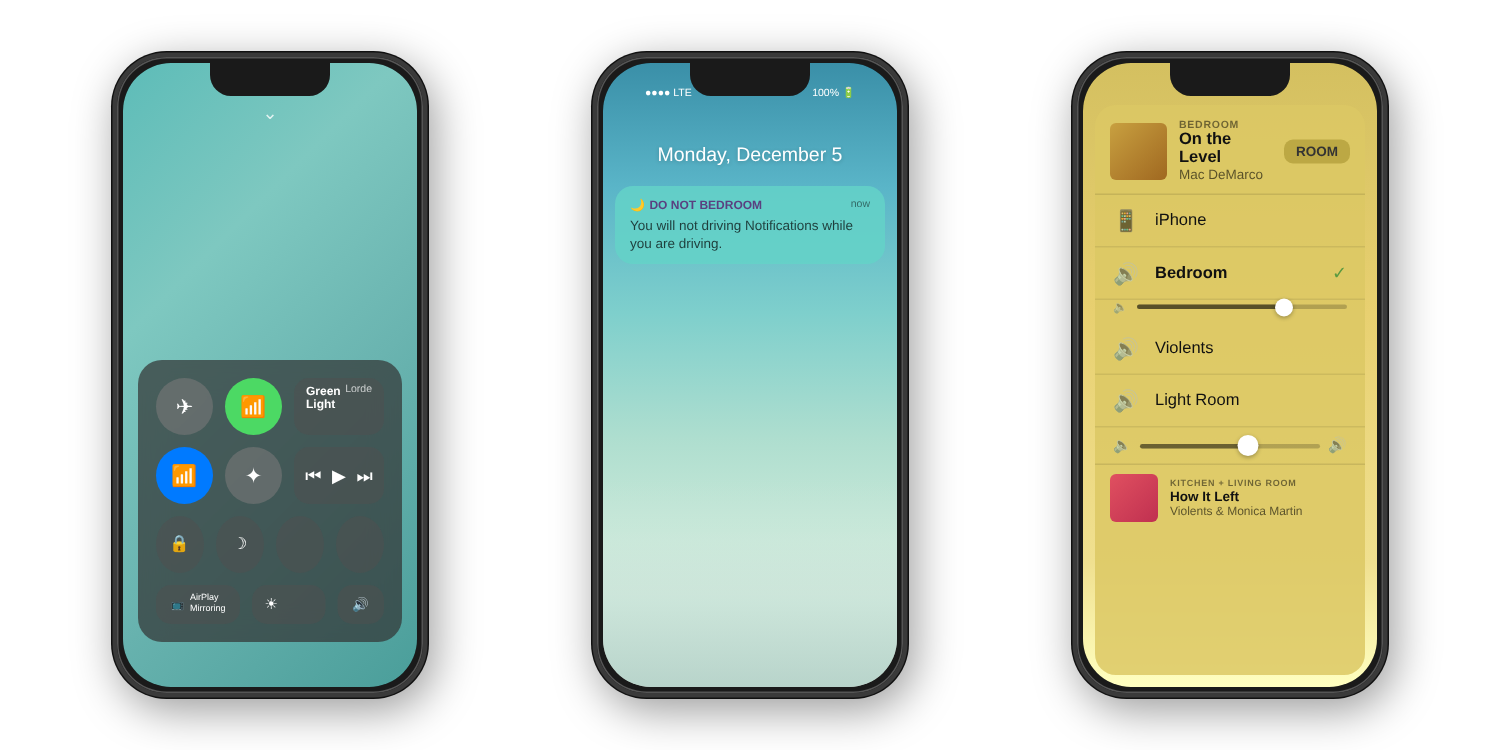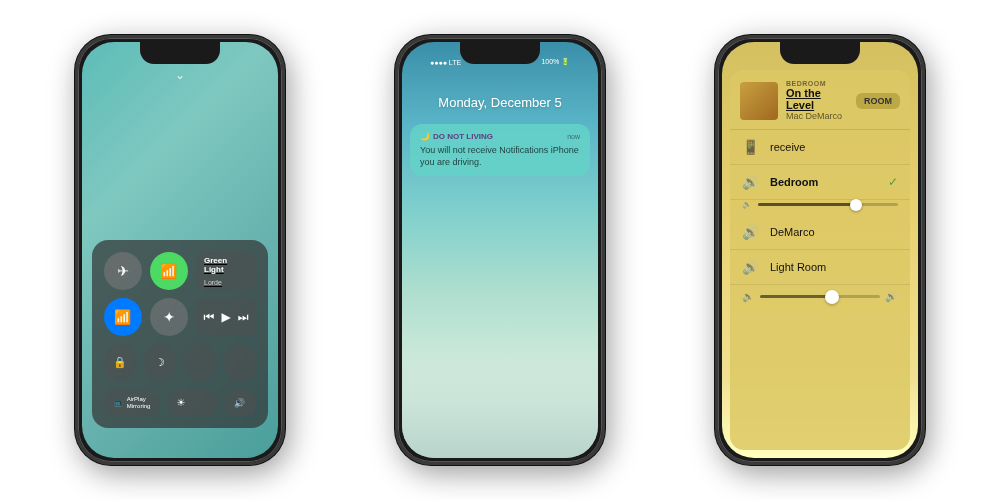--- a/index.html
+++ b/index.html
@@ -97,23 +97,22 @@
       color: white;
     }
     .cc-btn-airplane { background: rgba(120,120,120,0.6); }
     .cc-btn-cellular { background: #4cd964; }
     .cc-now-playing {
       flex: 1;
       background: rgba(80,80,80,0.5);
       border-radius: 10px;
       padding: 4px 8px;
       display: flex;
-      flex-direction: column;
-      justify-content: space-between;
-      text-decoration: underline;
+      flex-direction: row;
+      justify-content: flex-start;
     }
     .cc-song { font-size: 8px; color: white; font-weight: 700; }
     .cc-artist { font-size: 7px; color: rgba(255,255,255,0.7); }
 
     .cc-mid-row {
       display: flex;
       gap: 8px;
       margin-bottom: 8px;
     }
     .cc-btn-wifi { background: #007aff; }
@@ -282,21 +281,21 @@
     }
     .ap-album-art {
       width: 38px;
       height: 38px;
       border-radius: 4px;
       background: linear-gradient(135deg, #c8a040, #a06820);
       flex-shrink: 0;
     }
     .ap-song-info { flex: 1; min-width: 0; }
     .ap-location { font-size: 7px; color: rgba(0,0,0,0.5); font-weight: 600; letter-spacing: 0.5px; }
-    .ap-song-title { font-size: 11px; font-weight: 700; color: #111; text-decoration: underline; }
+    .ap-song-title { font-size: 11px; font-weight: 700; color: #111; }
     .ap-artist { font-size: 9px; color: rgba(0,0,0,0.6); }
     .ap-done-btn {
       background: rgba(180,160,60,0.8);
       border-radius: 6px;
       padding: 3px 8px;
       font-size: 9px;
       font-weight: 600;
       color: #333;
     }
 
@@ -478,25 +477,25 @@
           <span class="p2-status-left" style="font-size:7px;color:white;padding:4px 14px 0;">●●●● LTE</span>
           <span class="p2-status-right" style="font-size:7px;color:white;padding:4px 14px 0;">100% 🔋</span>
         </div>
         <div class="phone2-clock">
           <div class="phone2-date">Monday, December 5</div>
         </div>
         <div class="dnd-notification">
           <div class="dnd-header">
             <div class="dnd-title">
               <span>🌙</span>
-              <span>DO NOT LIVING</span>
+              <span>DO NOT BEDROOM</span>
             </div>
             <span class="dnd-time">now</span>
           </div>
-          <div class="dnd-body">You will not receive Notifications iPhone you are driving.</div>
+          <div class="dnd-body">You will not driving Notifications while you are driving.</div>
         </div>
         <div class="phone2-waves"></div>
       </div>
     </div>
   </div>
 
   <div class="phone">
     <div class="phone-side-btn side-btn-right"></div>
     <div class="phone-side-btn side-btn-left-top"></div>
     <div class="phone-side-btn side-btn-left-mid"></div>
@@ -514,58 +513,68 @@
               <div class="ap-song-title">On the Level</div>
               <div class="ap-artist">Mac DeMarco</div>
             </div>
             <div class="ap-done-btn">ROOM</div>
           </div>
 
           <div class="ap-device-list">
 
             <div class="ap-device">
               <span class="ap-device-icon">📱</span>
-              <span class="ap-device-name">receive</span>
+              <span class="ap-device-name">iPhone</span>
               <span class="ap-device-check" style="color:transparent;">✓</span>
             </div>
 
             <div class="ap-device ap-device-selected">
               <span class="ap-device-icon">🔊</span>
               <span class="ap-device-name">Bedroom</span>
               <span class="ap-device-check">✓</span>
             </div>
 
             <div style="padding: 0 12px 6px; display:flex; align-items:center; gap:6px;">
               <span style="font-size:8px; color:rgba(0,0,0,0.4);">🔈</span>
               <div style="flex:1; height:3px; background:rgba(0,0,0,0.2); border-radius:2px; position:relative;">
                 <div style="width:70%; height:100%; background:rgba(0,0,0,0.5); border-radius:2px;"></div>
                 <div style="width:12px;height:12px;background:white;border-radius:50%;position:absolute;top:50%;left:70%;transform:translate(-50%,-50%);box-shadow:0 1px 3px rgba(0,0,0,0.3);"></div>
               </div>
             </div>
 
             <div class="ap-device">
               <span class="ap-device-icon">🔊</span>
-              <span class="ap-device-name">DeMarco</span>
+              <span class="ap-device-name">Violents</span>
               <span class="ap-device-check" style="color:transparent;">○</span>
             </div>
 
             <div class="ap-device">
               <span class="ap-device-icon">🔊</span>
               <span class="ap-device-name">Light Room</span>
               <span class="ap-device-check" style="color:transparent;">○</span>
             </div>
           </div>
 
           <div class="ap-volume-slider">
             <span class="ap-vol-icon">🔈</span>
             <div class="ap-slider-track">
               <div class="ap-slider-fill"></div>
               <div class="ap-slider-thumb"></div>
             </div>
             <span class="ap-vol-icon">🔊</span>
           </div>
 
+          <div class="ap-bottom">
+            <div class="ap-bottom-song">
+              <div class="ap-bottom-art"></div>
+              <div class="ap-bottom-info">
+                <div class="ap-bottom-location">KITCHEN + LIVING ROOM</div>
+                <div class="ap-bottom-title">How It Left</div>
+                <div class="ap-bottom-artist">Violents &amp; Monica Martin</div>
+              </div>
+            </div>
+          </div>
         </div>
       </div>
     </div>
   </div>
 
 </div>
 
 </body></html>

